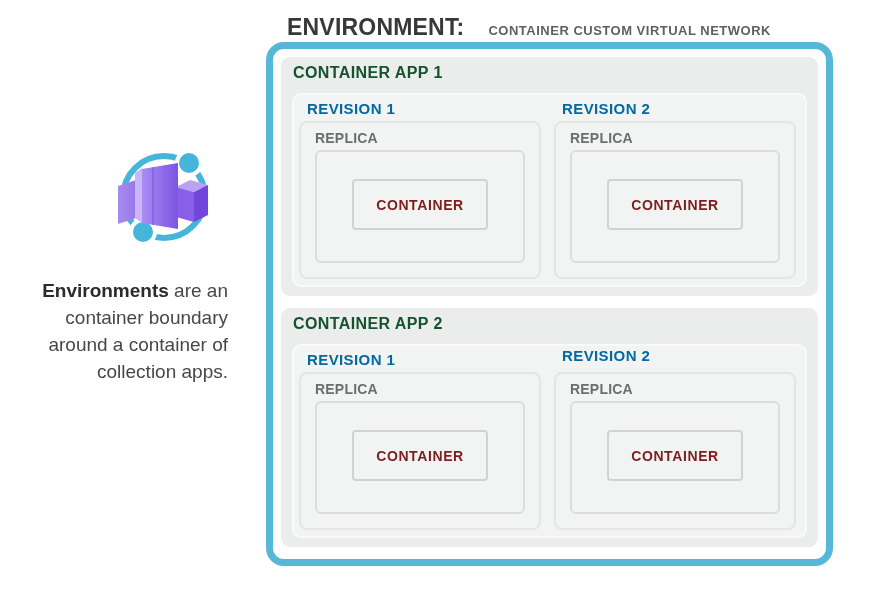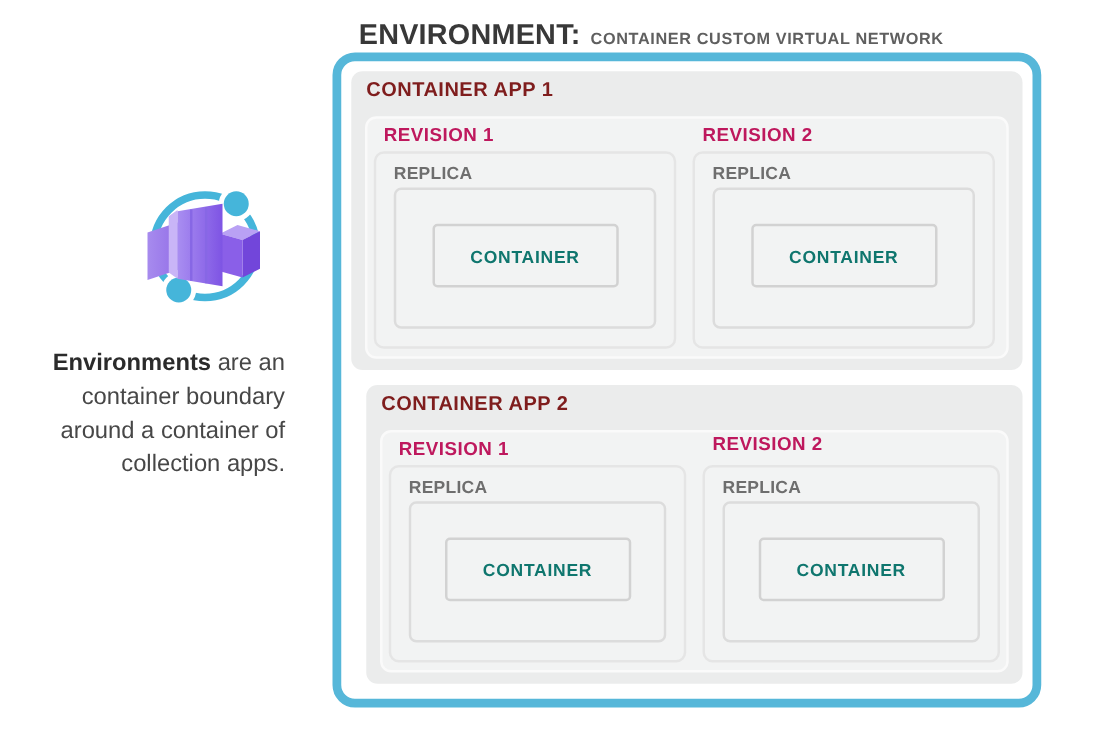--- a/index.html
+++ b/index.html
@@ -1,50 +1,50 @@
 <!DOCTYPE html>
 <html><head>
 <meta charset="utf-8">
 <style>
   html,body{margin:0;padding:0;background:#ffffff;}
   .stage{
     position:relative;width:874px;height:593px;background:#ffffff;overflow:hidden;
     font-family:"Liberation Sans",sans-serif;
   }
   
-  .title-row{position:absolute;left:287px;top:14px;display:flex;align-items:baseline;gap:8px;white-space:nowrap;}
+  .title-row{position:absolute;left:287px;top:14px;display:flex;align-items:baseline;gap:24px;white-space:nowrap;}
   .title-main{font-size:23px;font-weight:bold;color:#383838;letter-spacing:.2px;}
   .title-sub{font-size:13px;font-weight:bold;color:#5f5f5f;letter-spacing:.5px;}
   
   .app-icon{position:absolute;left:116px;top:147px;width:96px;height:96px;}
   .caption{position:absolute;left:0;top:277px;width:228px;text-align:right;
     font-size:19px;line-height:27px;color:#474747;}
   .caption strong{color:#2b2b2b;font-weight:bold;}
   
   .env-box{position:absolute;left:266px;top:42px;width:567px;height:524px;box-sizing:border-box;
     background:#ffffff;border:7px solid #56b7d9;border-radius:18px;padding:8px;}
   .app-box{box-sizing:border-box;height:239px;background:#ebecec;border-radius:9px;}
-  .app-box + .app-box{margin-top:12px;margin-left:12px;}
+  .app-box + .app-box{margin-top:12px;}
   .app-label{box-sizing:border-box;height:36px;padding:7px 0 0 12px;
-    font-size:16px;font-weight:bold;color:#7f1d1d;letter-spacing:.4px;}
+    font-size:16px;font-weight:bold;color:#14532d;letter-spacing:.4px;}
   .rev-wrapper{box-sizing:border-box;height:194px;margin:0 11px;background:#f2f3f3;
     border:2px solid #fafafa;border-radius:9px;display:flex;gap:13px;padding:0 5px;}
   .rev-group{width:242px;box-sizing:border-box;}
   .rev-label{height:16px;line-height:16px;margin:6px 0 0 8px;
-    font-size:15px;font-weight:bold;color:#be185d;letter-spacing:.4px;}
+    font-size:15px;font-weight:bold;color:#0369a1;letter-spacing:.4px;}
   .rev-group.raised .rev-label{transform:translateY(-4px);}
   .rev-box{box-sizing:border-box;margin-top:4px;height:158px;
     border:2px solid #e5e5e5;border-radius:8px;}
   .replica-label{height:14px;line-height:14px;margin:8px 0 0 14px;
     font-size:14px;font-weight:bold;color:#6e6e6e;letter-spacing:.2px;}
   .replica-box{box-sizing:border-box;margin:5px 14px 0;height:113px;
     border:2px solid #dcdcdc;border-radius:6px;display:flex;justify-content:center;align-items:flex-start;}
-  .container-box{box-sizing:border-box;margin-top:27px;width:149px;height:51px;
+  .container-box{box-sizing:border-box;margin-top:27px;width:136px;height:51px;
     border:2px solid #d2d2d2;border-radius:4px;display:flex;align-items:center;justify-content:center;
-    font-size:14px;font-weight:bold;color:#0f766e;letter-spacing:.6px;}
+    font-size:14px;font-weight:bold;color:#7f1d1d;letter-spacing:.6px;}
 </style>
 </head>
 <body>
 
 <div class="stage">
 
   <div class="title-row">
     <span class="title-main">ENVIRONMENT:</span>
     <span class="title-sub">CONTAINER CUSTOM VIRTUAL NETWORK</span>
   </div>

